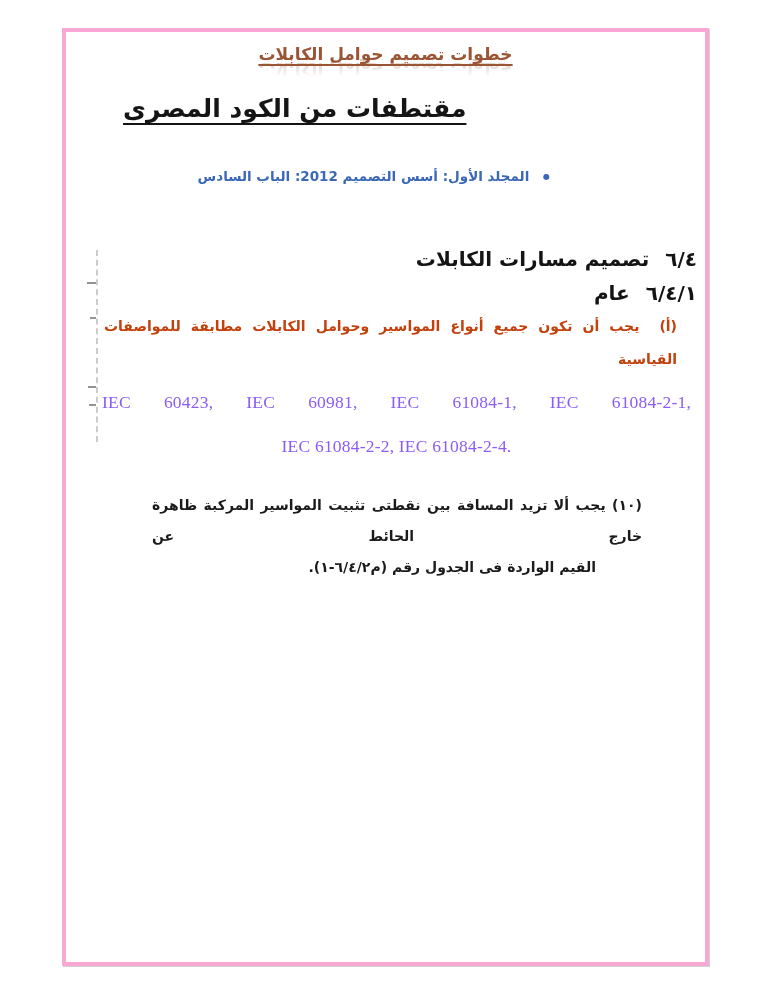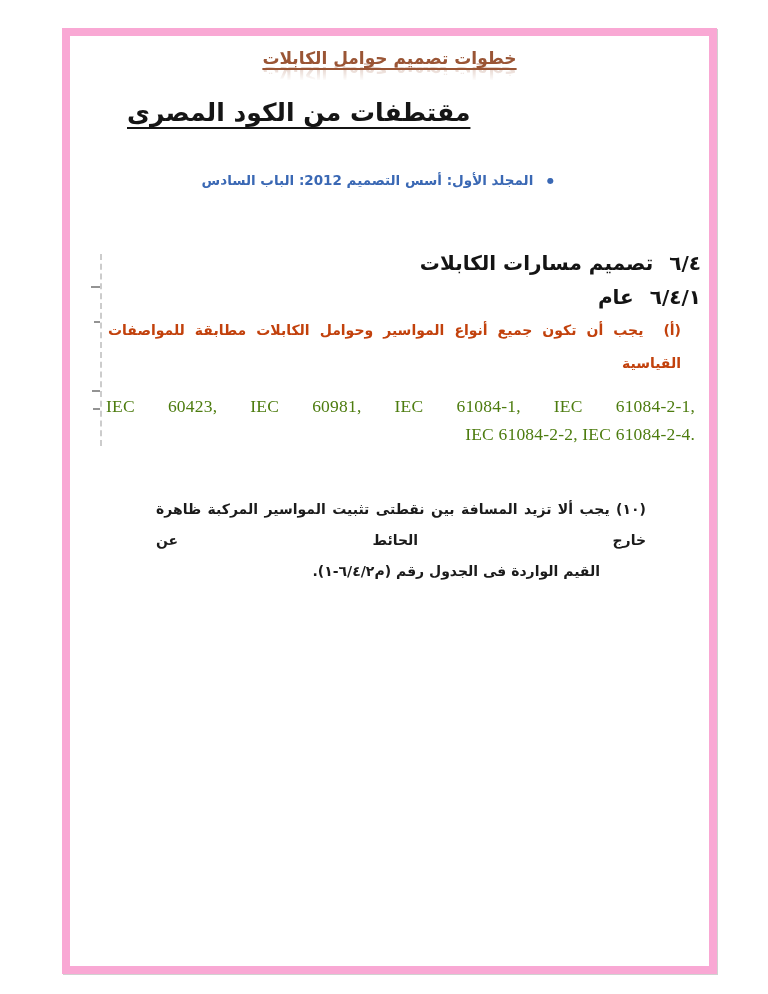--- a/index.html
+++ b/index.html
@@ -1,19 +1,19 @@
 <!DOCTYPE html>
 <html lang="ar"><head>
 <meta charset="utf-8">
 <style>
   html,body{margin:0;padding:0;background:#ffffff;}
   .canvas{position:relative;width:768px;height:994px;background:#ffffff;overflow:hidden;
           font-family:"DejaVu Sans",sans-serif;}
   .page{position:absolute;left:62px;top:28px;width:639px;height:930px;background:#ffffff;
-        border:8px solid #f9a8d4;box-shadow:1px 1px 0 rgba(0,0,0,.18);}
+        border:4px solid #f9a8d4;box-shadow:1px 1px 0 rgba(0,0,0,.18);}
   .abs{position:absolute;}
 
   
   .hdr-block{top:12px;left:0;right:0;text-align:center;}
   .hdr{display:inline-block;font-weight:bold;font-size:17px;color:#9a5535;
        text-decoration:underline;text-decoration-thickness:2px;text-underline-offset:4px;}
   .hdr-reflect{display:block;transform:scaleY(-1);opacity:.42;filter:blur(.4px);margin-top:-5px;
        -webkit-mask-image:linear-gradient(to top,rgba(0,0,0,.85),rgba(0,0,0,0) 90%);
        mask-image:linear-gradient(to top,rgba(0,0,0,.85),rgba(0,0,0,0) 90%);}
 
@@ -27,22 +27,22 @@
   .sec-h{right:8px;direction:rtl;font-weight:bold;font-size:20px;color:#141414;white-space:nowrap;}
   .sec-h .words{margin-right:16px;}
   .sec-h1{top:215px;} .sec-h2{top:249px;}
 
   .clause{top:278px;left:38px;right:28px;direction:rtl;font-weight:bold;font-size:14px;
           color:#c2410c;line-height:33px;}
   .jl{text-align:justify;text-align-last:justify;}
   .clause .c2{text-align:center;}
 
   .iec{top:356px;left:36px;right:14px;direction:ltr;font-family:"Liberation Serif",serif;
-       font-size:17.5px;color:#4d7c0f;line-height:28px;letter-spacing:.2px;}
-  .iec .l2{text-align:right;}
+       font-size:17.5px;color:#8b5cf6;line-height:28px;letter-spacing:.2px;}
+  .iec .l2{text-align:center;margin-top:16px;}
 
   .items{top:458px;left:86px;right:63px;direction:rtl;font-weight:bold;font-size:14px;
          color:#1b1b1b;line-height:31px;}
   .indent{padding-right:46px;margin-left:8px;}
   .ral{text-align:right;}
 
   
   .artifact-line{left:30px;top:218px;height:192px;width:0;border-left:2px dashed #a3a3a3;opacity:.55;}
   .tick{background:#6f6f6f;height:2px;opacity:.75;}
   .tick1{left:21px;top:250px;width:9px;}

